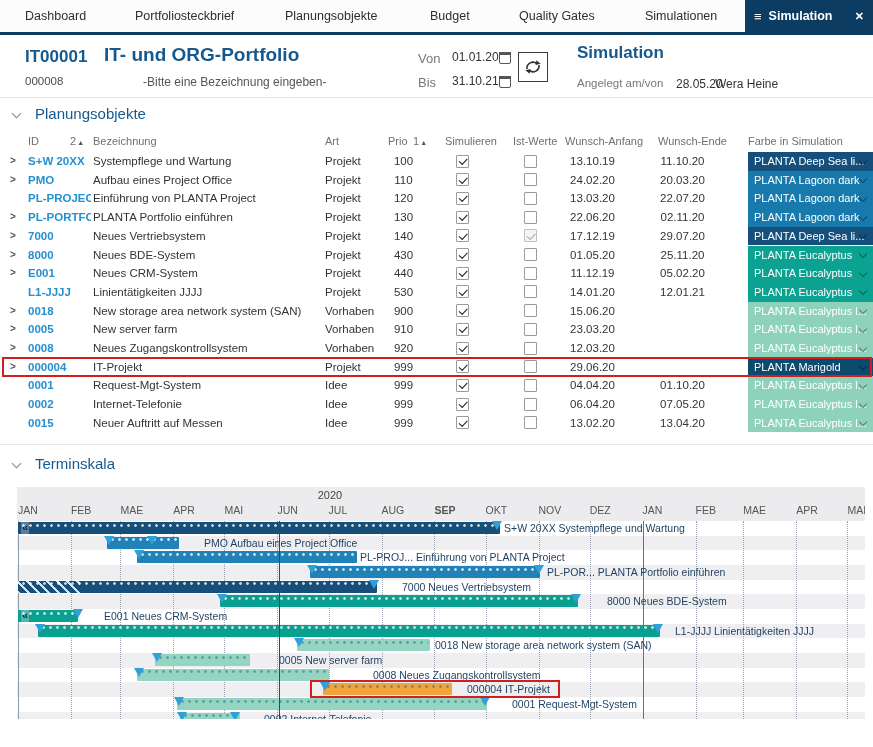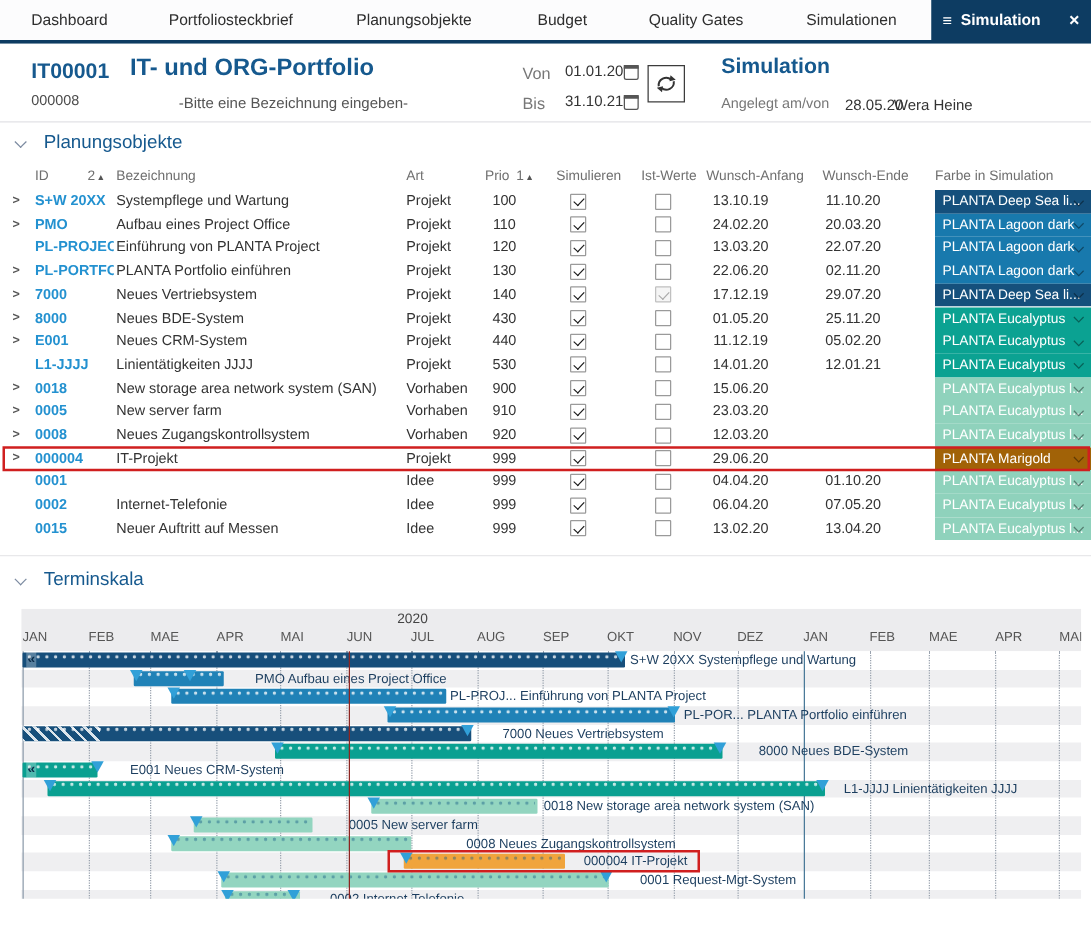--- a/index.html
+++ b/index.html
@@ -348,25 +348,26 @@
           <div class="tc c-art">Projekt</div>
           <div class="tc c-prio">999</div>
           <div class="tc c-sim">
             <div class="cb checked"></div>
           </div>
           <div class="tc c-ist">
             <div class="cb"></div>
           </div>
           <div class="tc c-anf">29.06.20</div>
           <div class="tc c-end"></div>
-          <div class="c-farbe" style="background: #a16207;">PLANTA Marigold<div class="dd-chev"></div></div>
+          <div class="c-farbe" style="background: #0c4a6e;">PLANTA Marigold<div class="dd-chev"></div></div>
           <div class="row-outline"></div>
         </div>
         <div class="trow" style="top: 224.4px;">
           <div class="tc c-id">0001</div>
+          <div class="tc c-bez">Request-Mgt-System</div>
           <div class="tc c-art">Idee</div>
           <div class="tc c-prio">999</div>
           <div class="tc c-sim">
             <div class="cb checked"></div>
           </div>
           <div class="tc c-ist">
             <div class="cb"></div>
           </div>
           <div class="tc c-anf">04.04.20</div>
           <div class="tc c-end">01.10.20</div>
@@ -414,21 +415,21 @@
       <div class="gyear" style="left:1px;width:624px">2020</div>
       <div>
           <div class="gmonth" style="left: 1px; width: 52.9046px;">JAN</div>
           <div class="gmonth" style="left: 53.9046px; width: 49.4914px;">FEB</div>
           <div class="gmonth" style="left: 103.396px; width: 52.9046px;">MAE</div>
           <div class="gmonth" style="left: 156.301px; width: 51.198px;">APR</div>
           <div class="gmonth" style="left: 207.499px; width: 52.9046px;">MAI</div>
           <div class="gmonth" style="left: 260.403px; width: 51.198px;">JUN</div>
           <div class="gmonth" style="left: 311.601px; width: 52.9046px;">JUL</div>
           <div class="gmonth" style="left: 364.506px; width: 52.9046px;">AUG</div>
-          <div class="gmonth" style="left: 417.41px; width: 51.198px;">SEP</div>
+          <div class="gmonth" style="left: 417.41px; width: 51.198px; font-weight: bold;">SEP</div>
           <div class="gmonth" style="left: 468.608px; width: 52.9046px;">OKT</div>
           <div class="gmonth" style="left: 521.513px; width: 51.198px;">NOV</div>
           <div class="gmonth" style="left: 572.711px; width: 52.9046px;">DEZ</div>
           <div class="gmonth" style="left: 625.616px; width: 52.9046px;">JAN</div>
           <div class="gmonth" style="left: 678.52px; width: 47.7848px;">FEB</div>
           <div class="gmonth" style="left: 726.305px; width: 52.9046px;">MAE</div>
           <div class="gmonth" style="left: 779.21px; width: 51.198px;">APR</div>
           <div class="gmonth" style="left: 830.408px; width: 52.9046px;">MAI</div>
         </div>
     </div>

